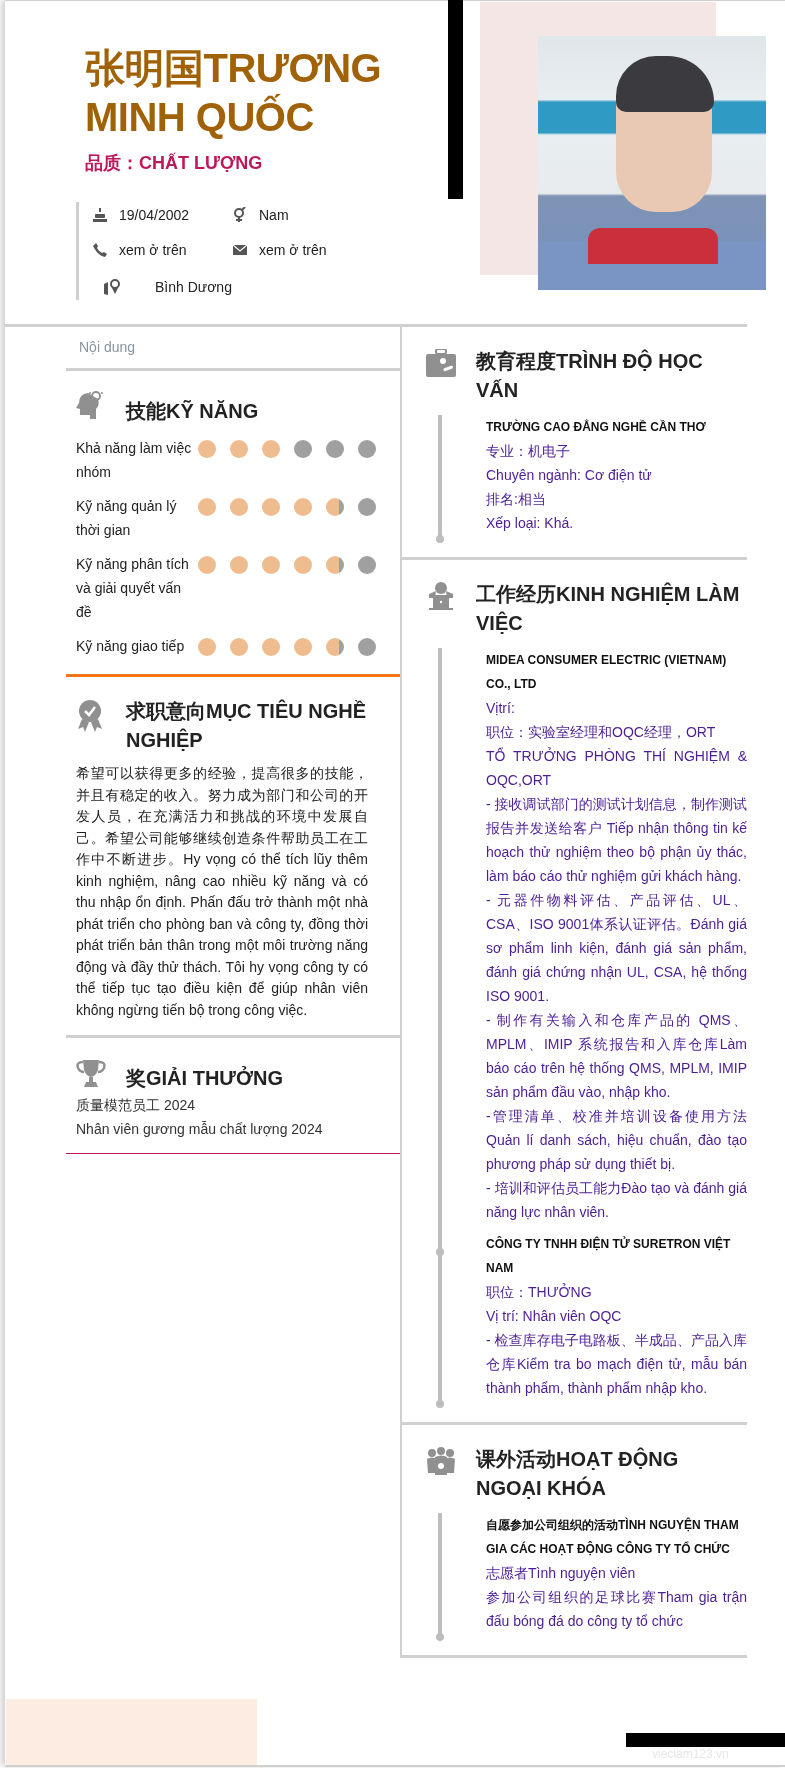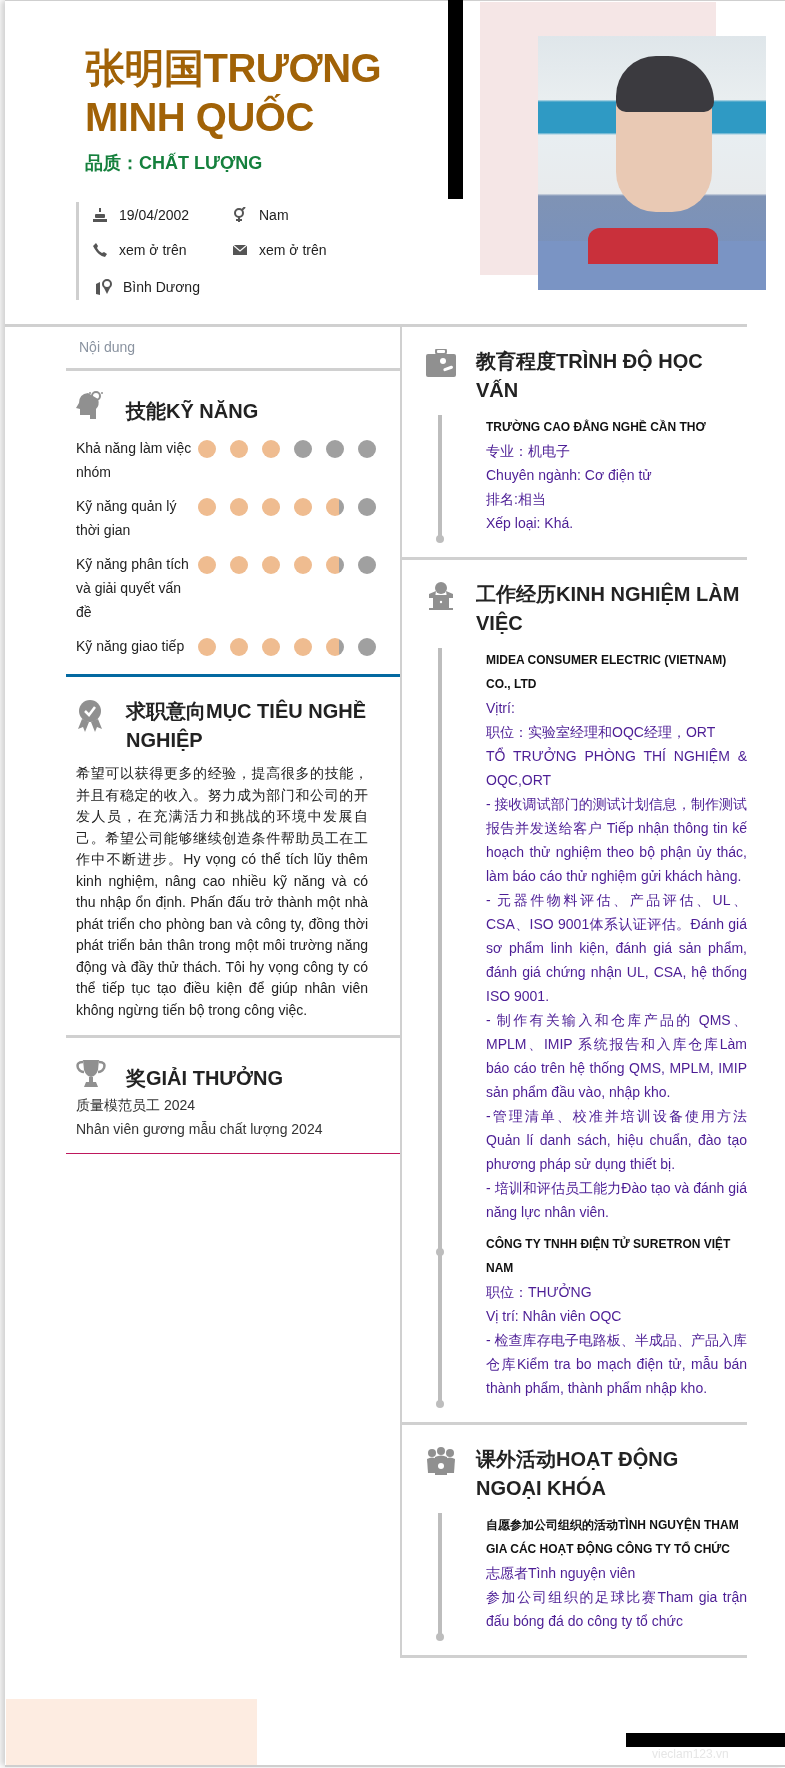--- a/index.html
+++ b/index.html
@@ -30,44 +30,44 @@
   .photo .hair { position: absolute; left: 78px; top: 20px; width: 98px; height: 56px; background: #3b3a3f; border-radius: 40px 46px 10px 10px; }
   .photo .collar { position: absolute; left: 50px; top: 192px; width: 130px; height: 36px; background: #c9303b; border-radius: 12px 12px 0 0; }
   .photo .shirt { position: absolute; left: 0; top: 205px; width: 228px; height: 60px; background: #7a94c4; }
 
   
   .name {
     position: absolute; left: 85px; top: 44px; width: 360px;
     font-size: 40px; line-height: 49px; font-weight: bold; color: #a16207;
     letter-spacing: -0.5px;
   }
-  .quality { position: absolute; left: 85px; top: 151px; font-size: 18px; font-weight: bold; color: #15803d; }
+  .quality { position: absolute; left: 85px; top: 151px; font-size: 18px; font-weight: bold; color: #be185d; }
 
   .contact {
     position: absolute; left: 76px; top: 202px; width: 280px; height: 98px;
     border-left: 3px solid #cfcfcf;
   }
   .contact-item { position: absolute; font-size: 14px; color: #222; display: flex; align-items: center; }
   .contact-item .ico { width: 18px; height: 16px; color: #555; margin-right: 10px; display: inline-flex; align-items: center; justify-content: center; font-size: 13px; }
   .ci-birth { left: 12px; top: 5px; }
   .ci-gender { left: 152px; top: 5px; }
   .ci-phone { left: 12px; top: 40px; }
   .ci-email { left: 152px; top: 40px; }
-  .ci-loc { left: 16px; top: 77px; }
+  .ci-loc { left: 24px; top: 77px; gap: 24px; }
 
   
   .left-top-rule { position: absolute; left: 5px; top: 324px; width: 395px; height: 3px; background: #d0d0d0; }
   .left-col { position: absolute; left: 66px; top: 327px; width: 334px; }
   .placeholder { height: 44px; border-bottom: 3px solid #d0d0d0; padding: 12px 0 0 13px; font-size: 14px; color: #8a93a0; }
 
   .section-head { position: relative; padding-left: 60px; }
   .section-head .sec-ico { position: absolute; left: 10px; top: 6px; width: 30px; height: 30px; }
   .section-head h2 { font-size: 20px; font-weight: bold; color: #222; line-height: 29px; }
 
-  .skills { padding: 12px 0 16px 0; border-bottom: 3px solid #0369a1; }
+  .skills { padding: 12px 0 16px 0; border-bottom: 3px solid #f97316; }
   .skills .section-head h2 { padding-top: 14px; }
   .skill-row { display: flex; align-items: flex-start; margin-top: 10px; padding-left: 10px; }
   .skill-row:first-of-type { }
   .skill-label { width: 120px; font-size: 14px; line-height: 24px; color: #222; }
   .dots { display: flex; padding-top: 4px; margin-left: 2px; }
   .dot { width: 18px; height: 18px; border-radius: 50%; margin-right: 14px; background: #a0a0a0; }
   .dot.full { background: #efbc90; }
   .dot.partial { background: linear-gradient(90deg, #efbc90 0%, #efbc90 70%, #a0a0a0 70%); }
 
   .objective { padding: 16px 0 14px 0; border-bottom: 3px solid #d0d0d0; }

